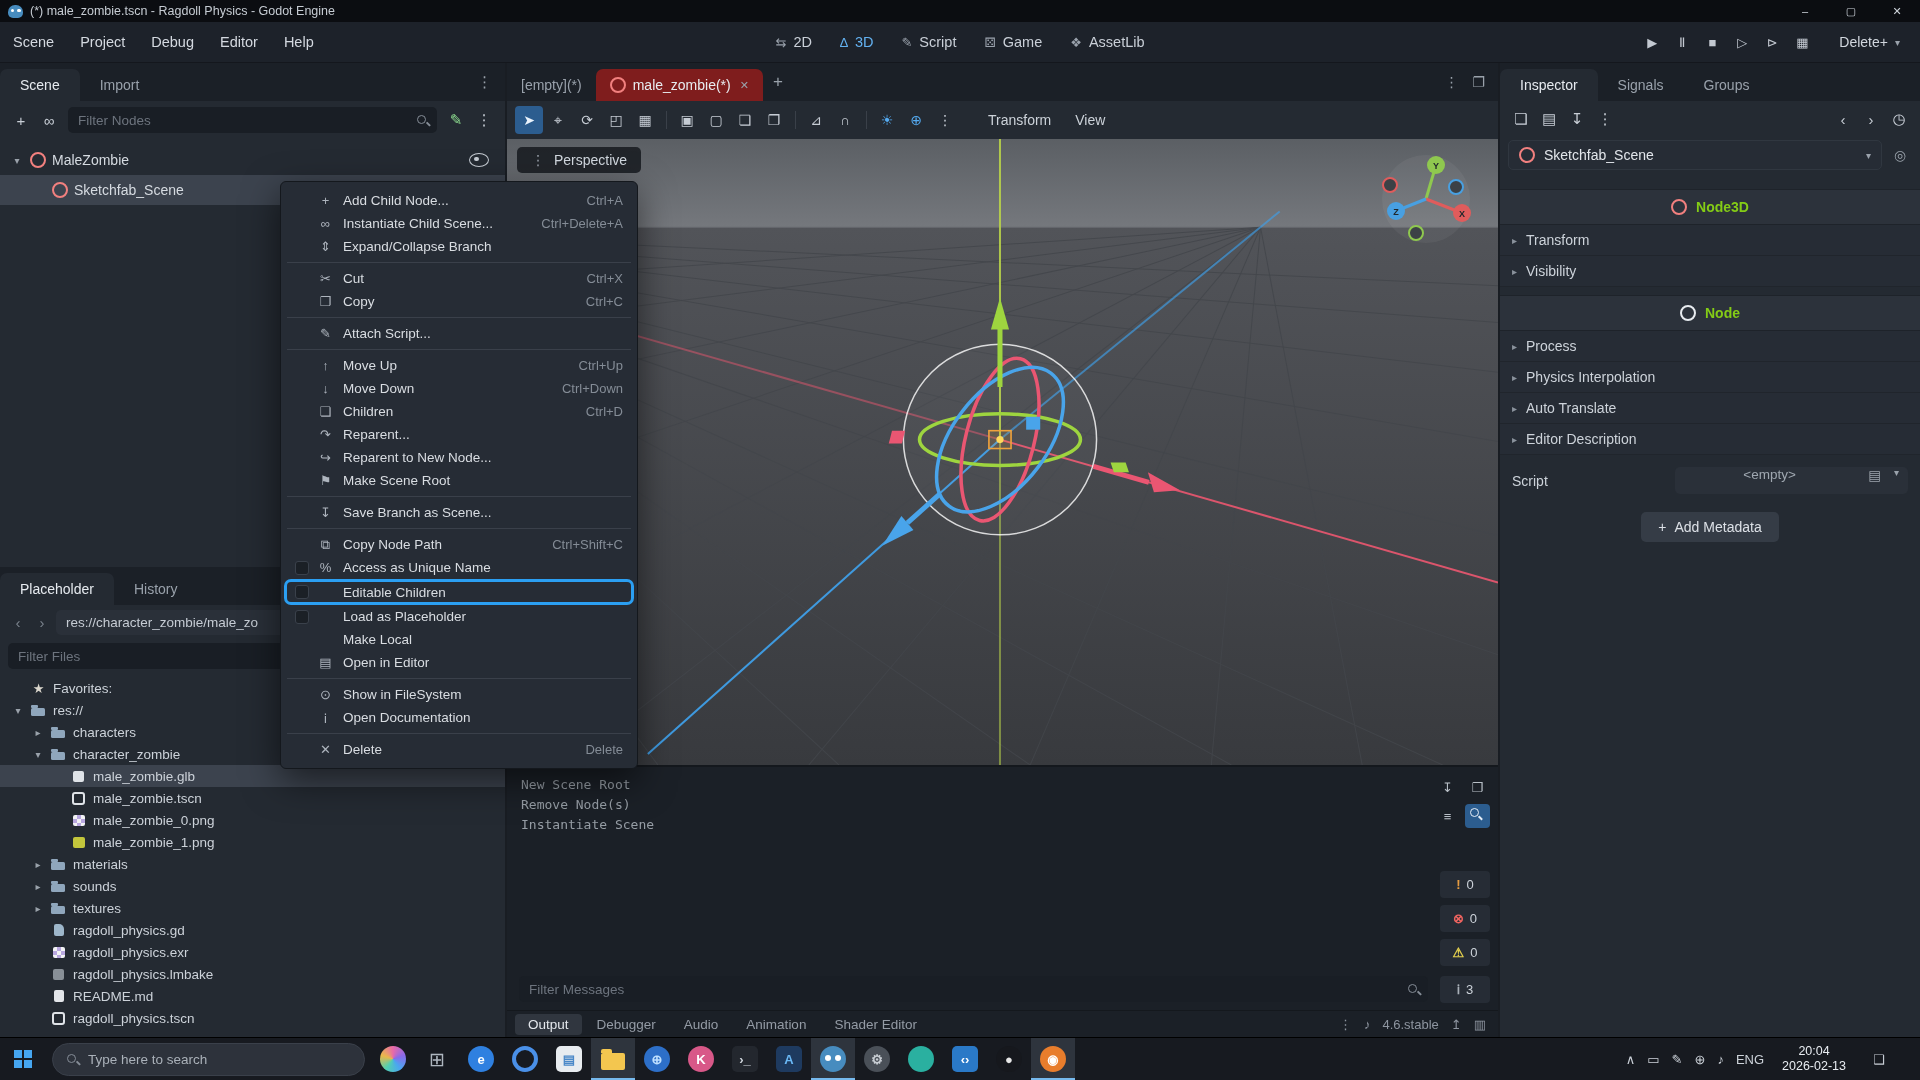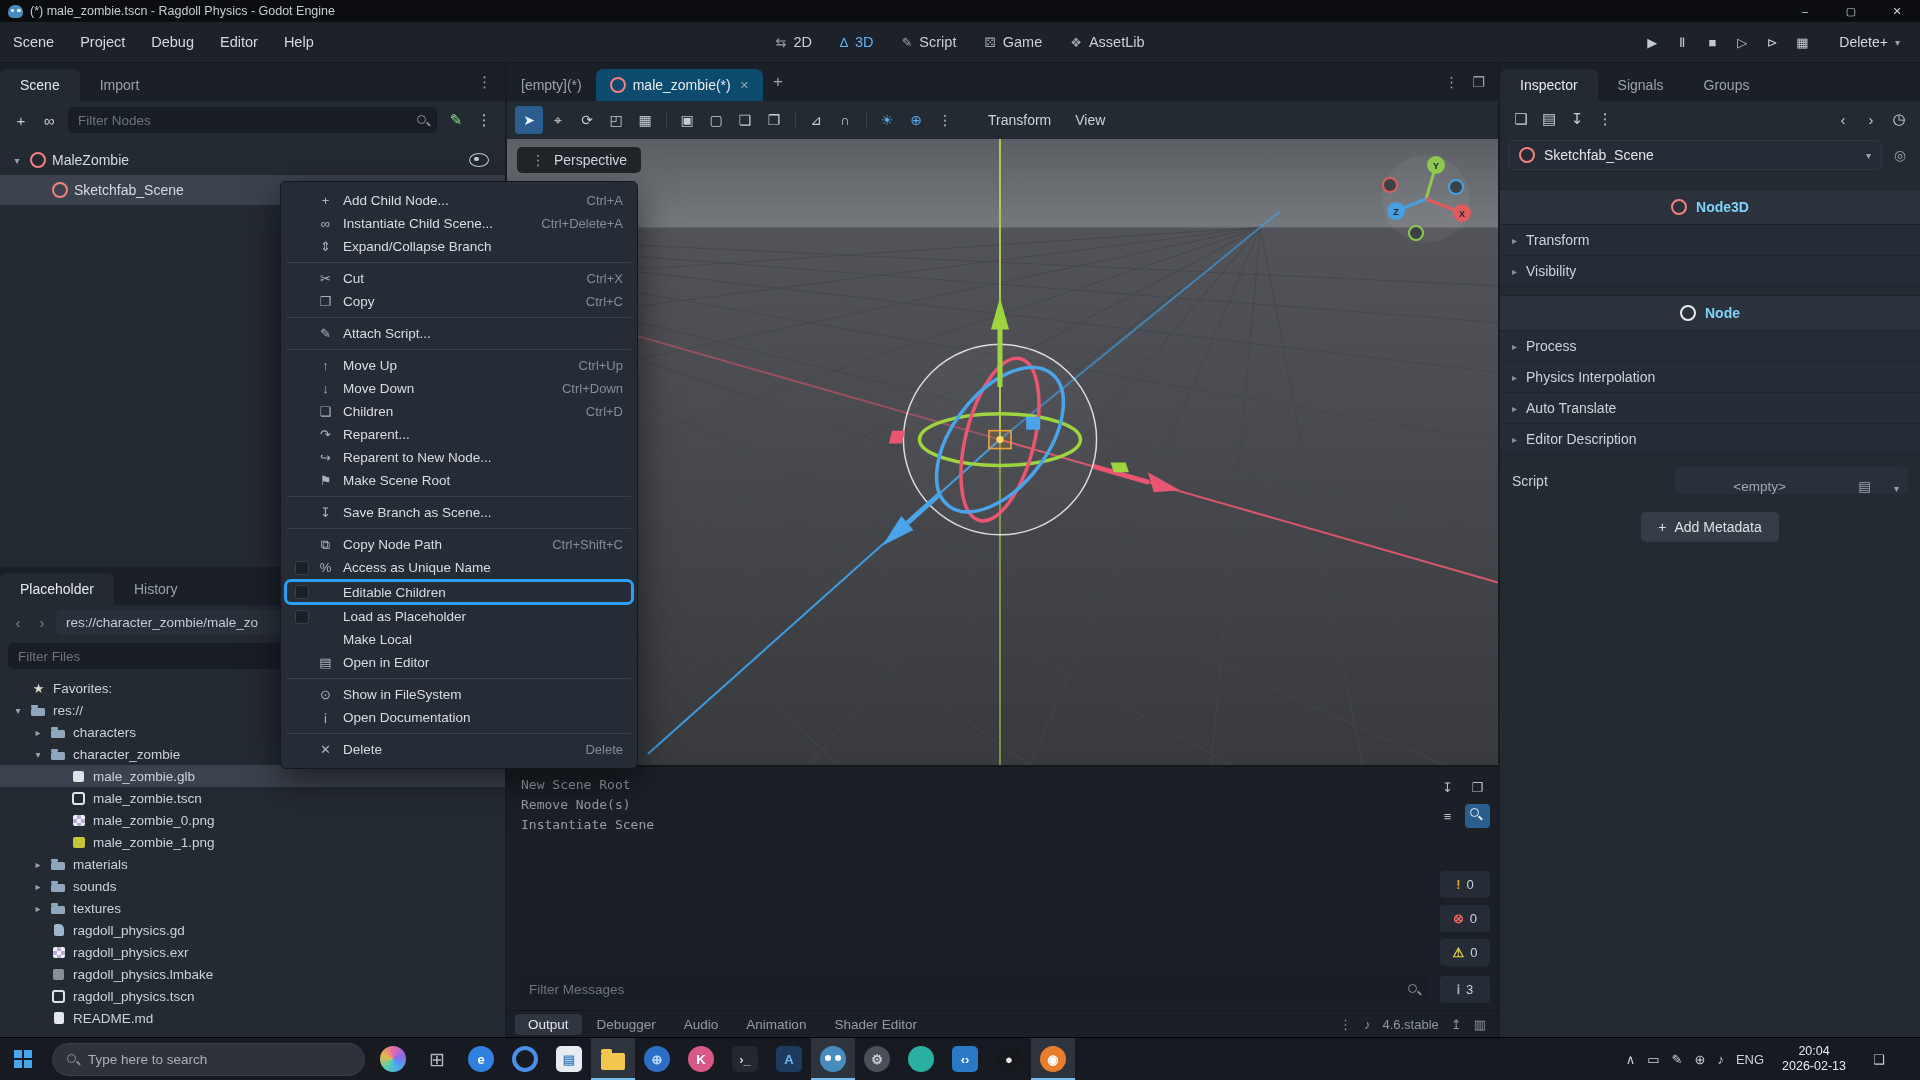--- a/index.html
+++ b/index.html
@@ -77,21 +77,21 @@
   .ico.scene::before{content:"";display:block;width:9px;height:9px;border:2px solid #dfe3e8;border-radius:3px}
   .ico.img::before{content:"";display:block;width:12px;height:11px;border-radius:2px;background:repeating-conic-gradient(#b9a8e0 0 90deg,#f2f3f5 0 180deg);background-size:8px 8px}
   .ico.img2::before{content:"";display:block;width:12px;height:11px;background:#c3c63c;border-radius:2px}
   .ico.script::before{content:"";display:block;width:10px;height:12px;background:#9db6ca;border-radius:2px 5px 2px 2px}
   .ico.bake::before{content:"";display:block;width:11px;height:11px;background:#888f97;border-radius:2px}
   .ico.doc::before{content:"";display:block;width:10px;height:12px;background:#e3e6ea;border-radius:2px}
 
   
   .vtabs{height:38px;background:#1b2027;display:flex;align-items:flex-end;flex:0 0 auto}
   .vtab{height:32px;display:flex;align-items:center;gap:7px;padding:0 14px;font-size:14px;color:#99a1ab;border-radius:7px 7px 0 0}
-  .vtab.active{background:#0c4a6e;color:#e8ecf0}
+  .vtab.active{background:#7f1d1d;color:#e8ecf0}
   .vtab:not(.active) .nring{display:none}
   .vtab .close{color:#9aa2ab;font-size:11px;margin-left:2px}
   .vtab .close:empty{display:none}
   .newtab{padding:0 10px;color:#9aa2ab;font-size:17px;align-self:center}
   .vtabs-right{margin-left:auto;display:flex;align-self:center;color:#9aa2ab;gap:4px;padding-right:8px;font-size:14px}
   .vtabs-right span{padding:2px 5px}
 
   .vp-toolbar{height:38px;display:flex;align-items:center;padding:0 8px;gap:1px;flex:0 0 auto}
   .vpt-btn{min-width:28px;height:28px;border-radius:4px;display:flex;align-items:center;justify-content:center;font-size:14px;color:#c6ccd4}
   .vpt-btn.active{background:#2c5d8f;color:#eaf3fc}
@@ -128,25 +128,25 @@
   .bb-right{margin-left:auto;display:flex;align-items:center;gap:12px;color:#8e95a0;font-size:13px;padding-right:4px}
 
   
   .insp-toolbar{height:36px;display:flex;align-items:center;padding:0 8px;gap:2px;flex:0 0 auto}
   .insp-noderow{height:36px;display:flex;align-items:center;padding:0 8px;gap:6px;flex:0 0 auto}
   .node-dd{flex:1;height:28px;background:#262c35;border:1px solid #303740;border-radius:5px;display:flex;align-items:center;gap:9px;padding:0 10px;font-size:14px;color:#e2e6eb}
   .node-dd .caret{margin-left:auto}
   .pin-btn{width:24px;color:#9aa2ab;text-align:center;font-size:14px}
   .insp-filterrow{height:36px;display:flex;align-items:center;padding:0 4px;gap:2px;flex:0 0 auto}
   .insp-body{padding-top:8px}
-  .insp-section{height:34px;background:#2c323b;display:flex;align-items:center;justify-content:center;gap:9px;font-size:14px;font-weight:700;color:#7dd3fc;border-top:1px solid #1e232a;border-bottom:1px solid #1e232a;margin-top:8px}
+  .insp-section{height:34px;background:#2c323b;display:flex;align-items:center;justify-content:center;gap:9px;font-size:14px;font-weight:700;color:#84cc16;border-top:1px solid #1e232a;border-bottom:1px solid #1e232a;margin-top:8px}
   .insp-row{height:30px;display:flex;align-items:center;gap:9px;padding:0 12px;font-size:14px;color:#cdd3da;border-bottom:1px solid #20252c;background:#262c35}
   .insp-row .chv{color:#8a929c;font-size:10px}
   .script-row{display:flex;align-items:center;padding:12px 12px 4px;gap:10px;font-size:14px;color:#cdd3da}
-  .script-dd{margin-left:auto;width:215px;height:27px;background:#2a3039;border-radius:5px;display:flex;align-items:flex-end;padding:0 9px;font-size:13.5px;color:#9fa7b0;gap:23px}
+  .script-dd{margin-left:auto;width:215px;height:27px;background:#2a3039;border-radius:5px;display:flex;align-items:flex-start;padding:0 9px;font-size:13.5px;color:#9fa7b0;gap:13px}
   .script-dd .val{flex:1;text-align:center}
   .meta-row{display:flex;justify-content:center;padding:14px}
   .meta-btn{display:flex;align-items:center;gap:8px;background:#353c46;border-radius:5px;padding:7px 17px;font-size:14px;color:#dce0e6}
 
   
   .context-menu{position:absolute;left:280px;top:181px;width:356px;background:#262c35;border:1px solid #14181d;border-radius:6px;box-shadow:0 12px 36px rgba(0,0,0,.55);padding:7px 0;z-index:100}
   .cmi{height:23px;display:flex;align-items:center;padding:0 14px;font-size:13.5px;color:#d9dde2}
   .cmi .chk{width:12px;height:12px;border-radius:3px;background:#1b2026;border:1px solid #3a414b;margin-right:6px;visibility:hidden;flex:0 0 auto}
   .cmi.check .chk{visibility:visible}
   .cmi .mi-ico{width:21px;color:#aeb5be;font-size:13px;text-align:center;margin-right:7px;flex:0 0 auto}
@@ -439,28 +439,28 @@
             </div>
 
             <div class="fs-row" style="--d: 1;">
               <span class="tchev"></span>
               <span class="ico bake"></span>
               <span>ragdoll_physics.lmbake</span>
             </div>
 
             <div class="fs-row" style="--d: 1;">
               <span class="tchev"></span>
+              <span class="ico doc"></span>
+              <span>README.md</span>
+            </div>
+
+            <div class="fs-row" style="--d: 1;">
+              <span class="tchev"></span>
               <span class="ico scene"></span>
               <span>ragdoll_physics.tscn</span>
-            </div>
-
-            <div class="fs-row" style="--d: 1;">
-              <span class="tchev"></span>
-              <span class="ico doc"></span>
-              <span>README.md</span>
             </div>
           </div>
       </div>
     </div>
 
     <div class="center-col">
       <div class="vtabs">
         <div style="display:flex;align-items:flex-end;height:100%">
 
             <div class="vtab">

